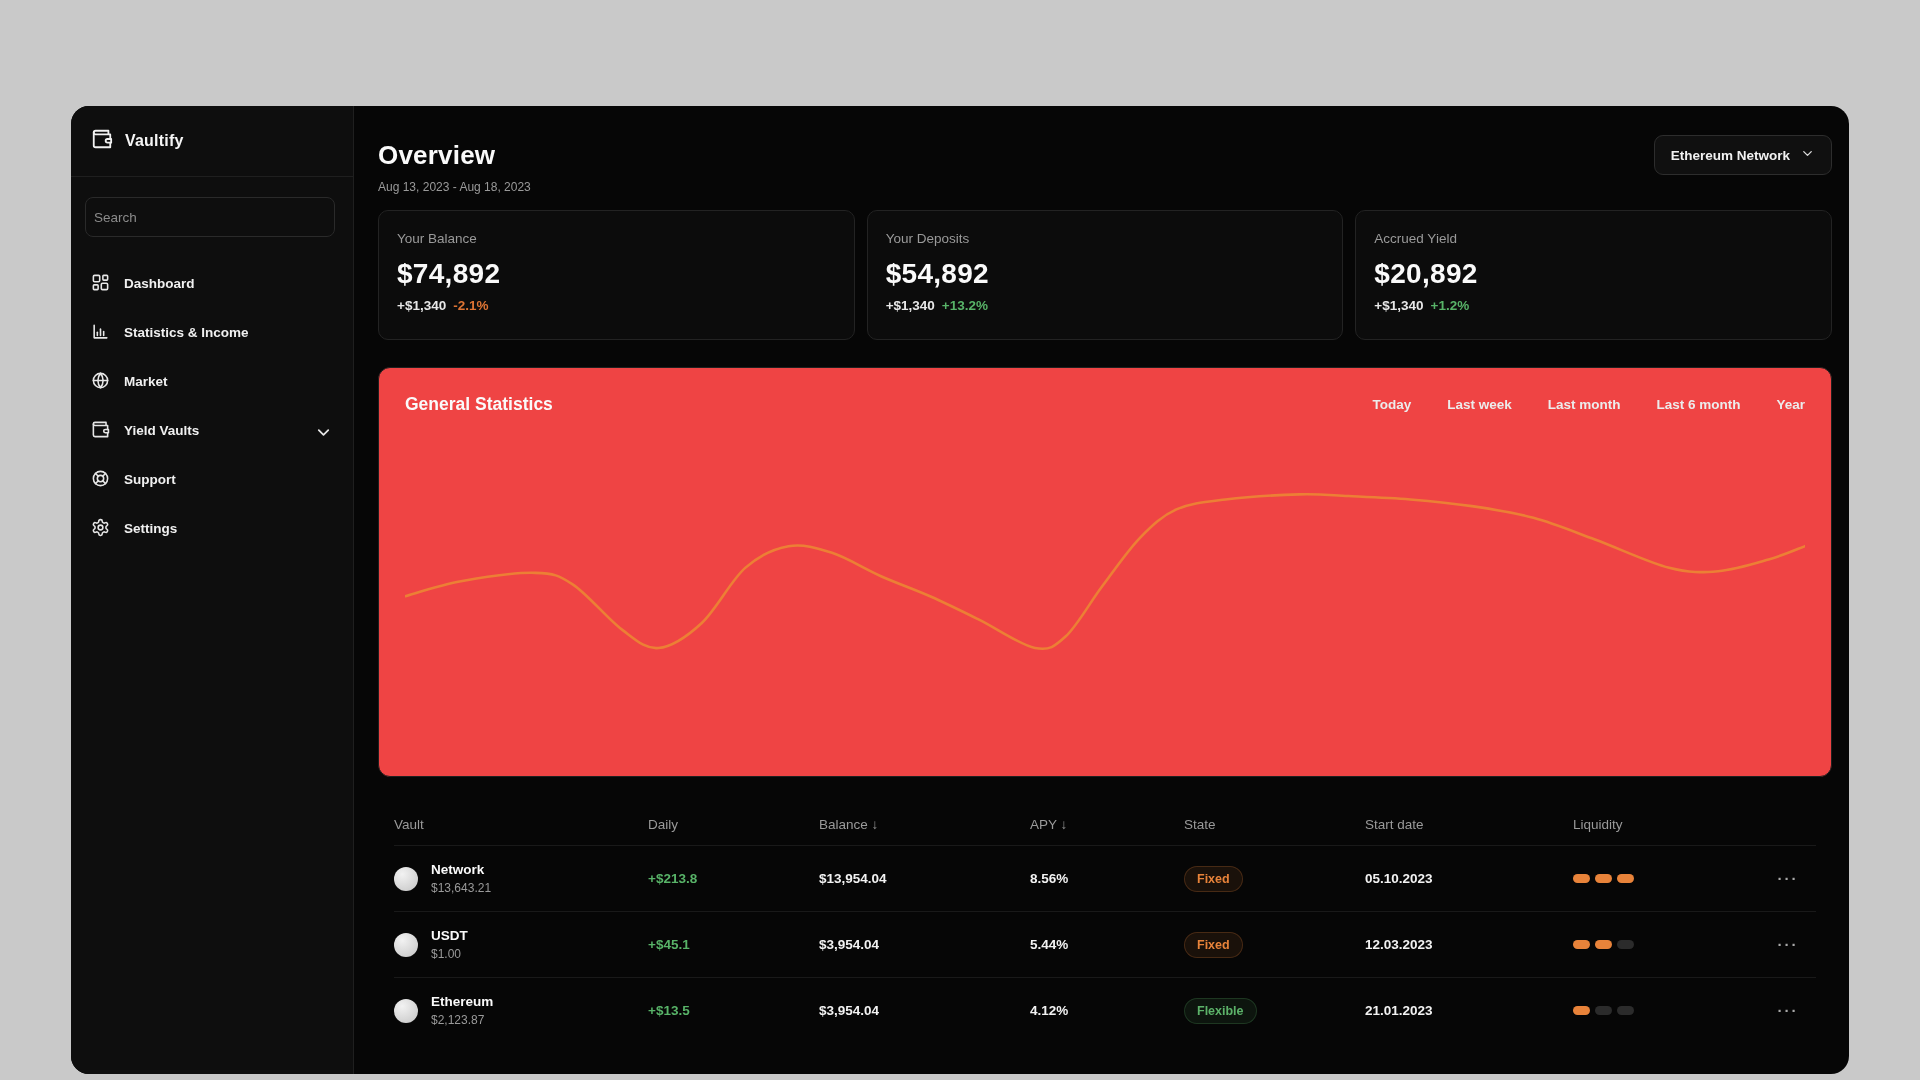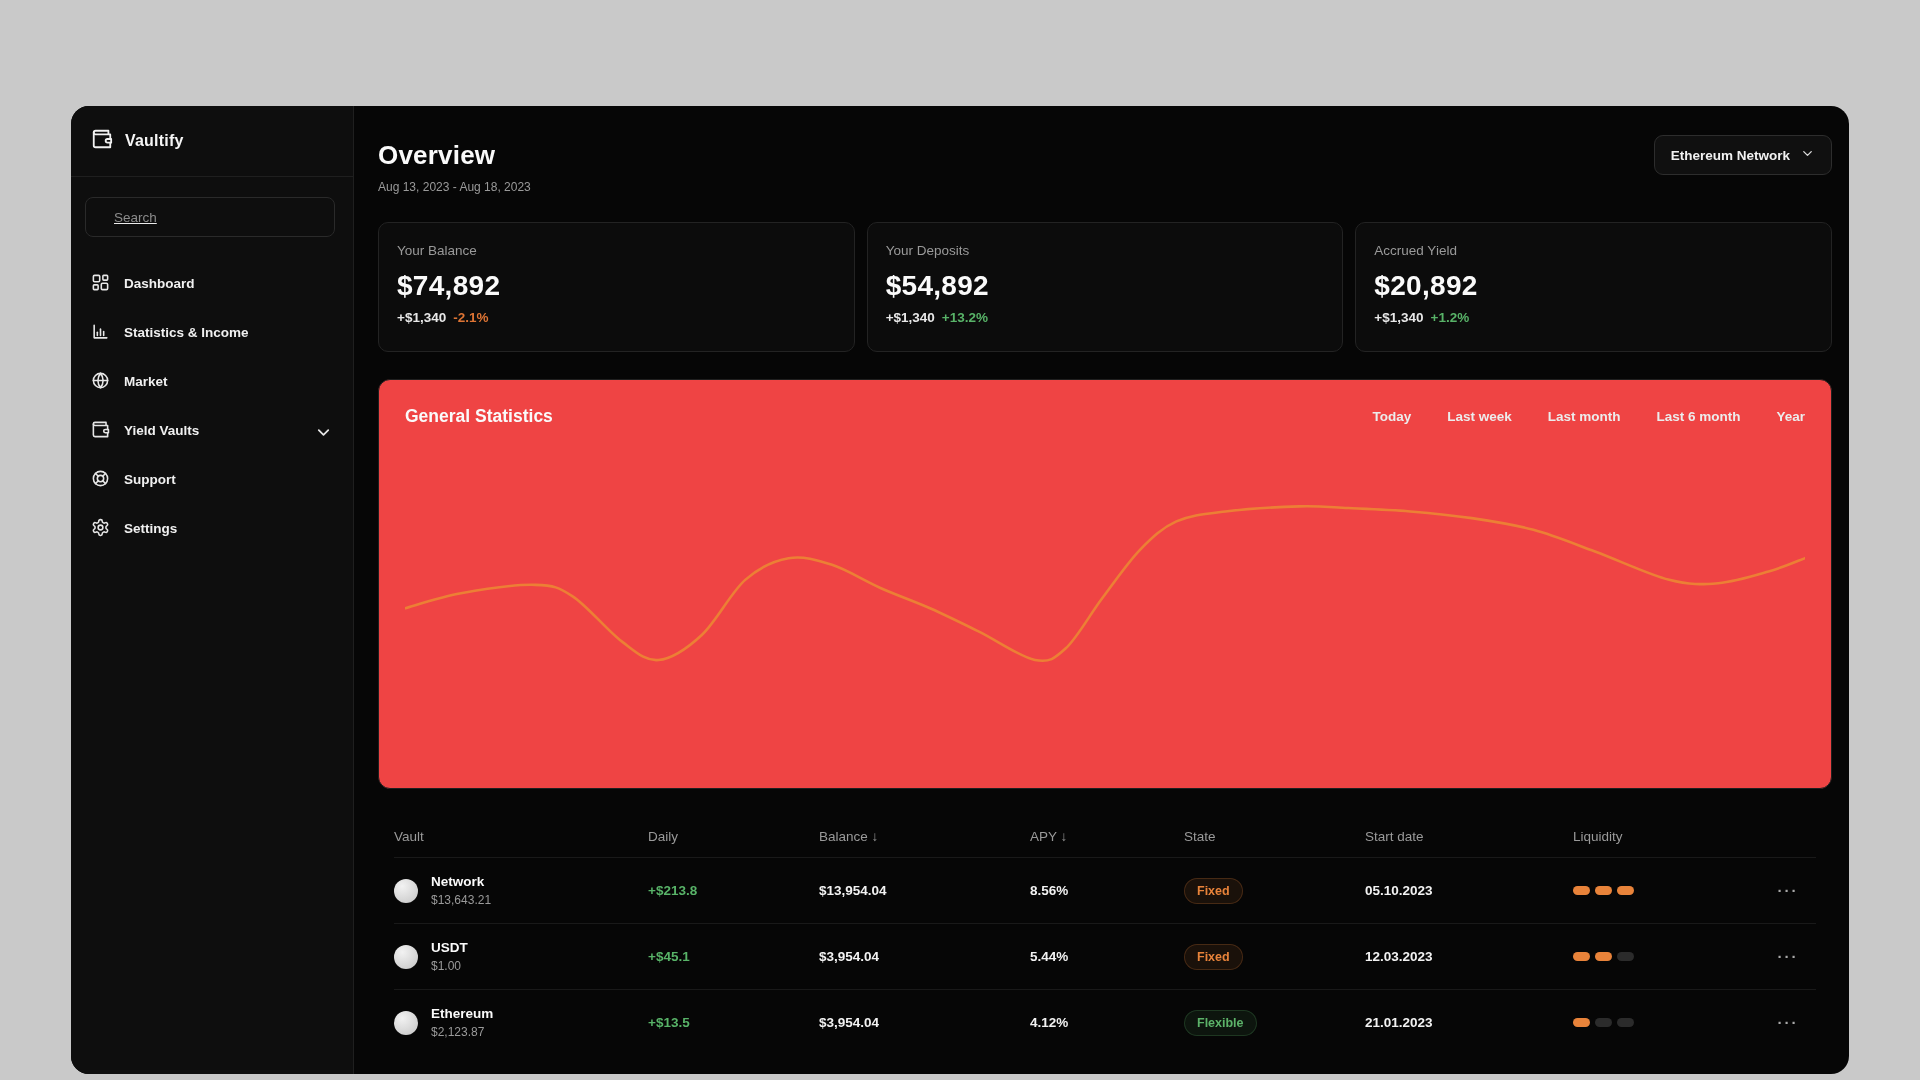--- a/index.html
+++ b/index.html
@@ -6,37 +6,37 @@
   html,body { width:1920px; height:1080px; background:#c9c9c9; font-family:"Liberation Sans", sans-serif; overflow:hidden; }
 
   .app { position:absolute; left:71px; top:106px; width:1778px; height:968px; background:#060606; border-radius:18px; display:flex; overflow:hidden; }
 
   
   .sidebar { width:283px; background:#0e0e0e; border-right:1px solid #1f1f1f; display:flex; flex-direction:column; flex-shrink:0; }
   .logo-row { display:flex; align-items:center; gap:12px; padding:22px 20px; border-bottom:1px solid #1f1f1f; }
   .logo-row svg { width:22px; height:22px; color:#f2f2f2; }
   .logo-title { color:#f5f5f5; font-size:16px; font-weight:700; letter-spacing:.2px; }
   .search { margin:20px 18px 8px 14px; }
-  .search input { width:100%; height:40px; background:#0e0e0e; border:1px solid #2a2a2a; border-radius:8px; color:#ececec; font-size:13.5px; padding:0 28px; outline:none; font-family:"Liberation Sans", sans-serif;text-decoration:underline; }
+  .search input { width:100%; height:40px; background:#0e0e0e; border:1px solid #2a2a2a; border-radius:8px; color:#ececec; font-size:13.5px; padding:0 8px; outline:none; font-family:"Liberation Sans", sans-serif; }
   .search input::placeholder { color:#8b8b8b; }
   .nav { margin-top:14px; }
   .nav-item { display:flex; align-items:center; gap:14px; padding:0 20px; height:49px; color:#f0f0f0; font-size:13.5px; font-weight:700; cursor:pointer; position:relative; }
   .nav-item svg { width:19px; height:19px; color:#e6e6e6; flex-shrink:0; }
   .nav-item .chev { position:absolute; right:24px; width:15px; height:15px; color:#cfcfcf; }
 
   
   .main { flex:1; position:relative; padding:0 17px 0 24px; }
   .page-header { margin-top:34px; position:relative; }
   .page-title { color:#fafafa; font-size:26px; font-weight:700; letter-spacing:.2px; }
   .page-dates { color:#9a9a9a; font-size:12px; margin-top:9px; }
   .network-btn { position:absolute; right:0; top:-5px; display:flex; align-items:center; gap:10px; height:40px; padding:0 16px; background:#101010; border:1px solid #2d2d2d; border-radius:9px; color:#f2f2f2; font-size:13.5px; font-weight:700; cursor:pointer; font-family:"Liberation Sans", sans-serif; }
   .network-btn svg { width:15px; height:15px; color:#d5d5d5; }
 
   
-  .cards { display:flex; gap:12px; margin-top:28px; }
+  .cards { display:flex; gap:12px; margin-top:16px; }
   .card { flex:1; height:130px; background:#0c0c0c; border:1px solid #232323; border-radius:10px; padding:20px 18px; }
   .card-label { color:#9a9a9a; font-size:13.5px; }
   .card-value { color:#fafafa; font-size:28px; font-weight:700; margin-top:12px; letter-spacing:.3px; }
   .card-delta { margin-top:8px; font-size:13.5px; font-weight:700; color:#e8e8e8; display:flex; gap:7px; }
 
   
   .stats-card { margin-top:27px; height:410px; background:#ef4444; border:1px solid #1f1f1f; border-radius:12px; padding:26px 26px 0 26px; position:relative; }
   .stats-head { display:flex; align-items:center; justify-content:space-between; }
   .stats-title { color:#fafafa; font-size:17.5px; font-weight:700; }
   .stats-filters { display:flex; gap:36px; }

